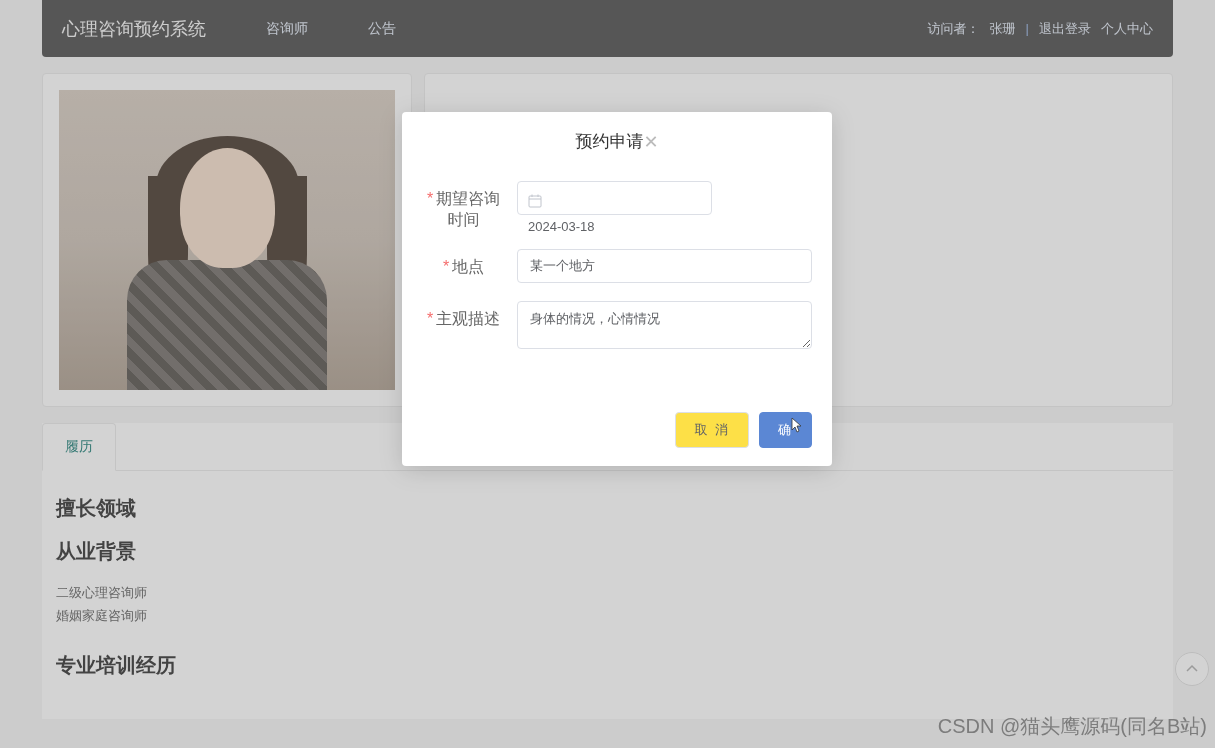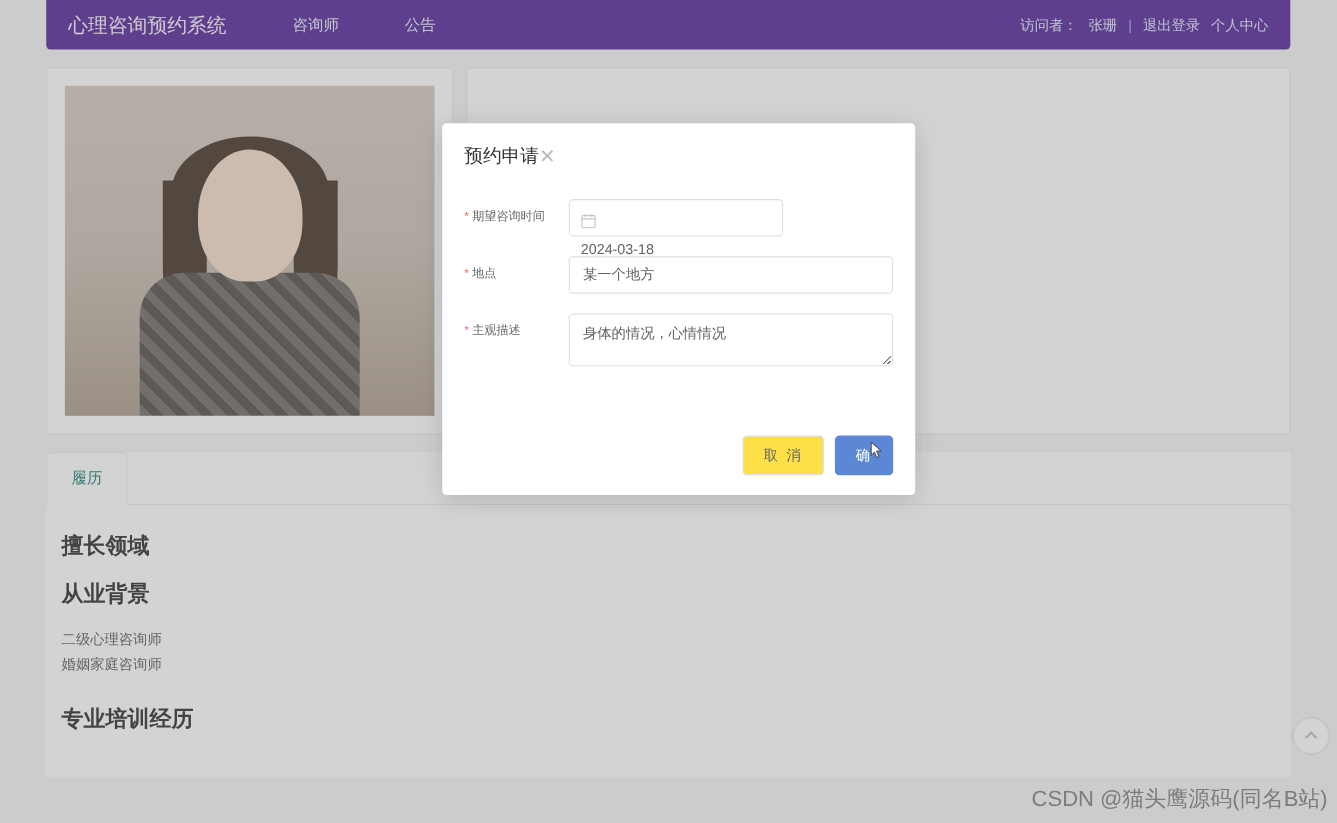--- a/index.html
+++ b/index.html
@@ -1,18 +1,18 @@
 <!DOCTYPE html>
 <html><head>
   <meta charset="utf-8">
   <style>
     * { margin: 0; padding: 0; box-sizing: border-box; }
     body { font-family: -apple-system, "Helvetica Neue", Arial, "PingFang SC", "Microsoft YaHei", sans-serif; background: #f5f5f5; color: #333; font-size: 14px; }
     
-    .header { background: #4c1d95; color: #fff; height: 45px; margin: 0 42px; border-radius: 0 0 4px 4px; display: flex; align-items: center; padding: 0 20px; }
+    .header { background: #404040; color: #fff; height: 57px; margin: 0 42px; border-radius: 0 0 4px 4px; display: flex; align-items: center; padding: 0 20px; }
     .header-title { font-size: 18px; font-weight: 500; margin-right: 60px; opacity: 0.95; }
     .header-nav { display: flex; gap: 60px; }
     .header-nav-item { color: #e0e8f5; cursor: pointer; font-size: 14px; }
     .header-right { margin-left: auto; display: flex; align-items: center; gap: 10px; color: #e0e8f5; font-size: 13px; }
     .header-right span { cursor: pointer; }
     .divider-v { color: #8faee0; }
     
     .container { margin: 16px 42px; display: flex; gap: 12px; }
     .card-left { width: 370px; background: #fff; border-radius: 4px; padding: 16px; border: 1px solid #e8e8e8; }
     .card-right { flex: 1; background: #fff; border-radius: 4px; border: 1px solid #e8e8e8; min-height: 330px; }
@@ -27,26 +27,26 @@
     .tabs { margin: 0 42px; background: #fff; }
     .tab-header { display: flex; border-bottom: 1px solid #e8e8e8; }
     .tab-item { padding: 14px 22px; cursor: pointer; color: #666; border: 1px solid transparent; border-bottom: none; margin-bottom: -1px; border-radius: 4px 4px 0 0; }
     .tab-item.active { color: #0f766e; background: #fff; border-color: #e8e8e8; border-bottom: 1px solid #fff; }
     .tab-content { padding: 24px 14px; }
     .section-title { font-size: 20px; font-weight: 600; margin-bottom: 16px; color: #222; }
     .section-text { font-size: 13px; color: #555; line-height: 1.8; margin-bottom: 24px; }
     
     .modal-mask { position: fixed; inset: 0; background: rgba(130,130,130,0.35); z-index: 100; }
     .modal { position: fixed; left: 402px; top: 112px; width: 430px; background: #fff; border-radius: 4px; box-shadow: 0 4px 24px rgba(0,0,0,0.15); z-index: 101; }
-    .modal-header { padding: 18px 20px; display: flex; justify-content: flex-start; align-items: center; }
+    .modal-header { padding: 18px 20px; display: flex; justify-content: center; align-items: center; }
     .modal-title { font-size: 17px; color: #333; font-weight: 500; }
     .modal-close { color: #bbb; cursor: pointer; font-size: 18px; }
     .modal-body { padding: 10px 20px 30px; }
     .form-row { display: flex; align-items: flex-start; margin-bottom: 18px; }
-    .form-label { width: 95px; text-align: left; padding-right: 12px; font-size: 11px; color: #666; padding-top: 8px; }
+    .form-label { width: 95px; text-align: center; padding-right: 12px; font-size: 16px; color: #666; padding-top: 8px; }
     .form-label .req { color: #f56c6c; margin-right: 3px; }
     .form-control { flex: 1; }
     .date-input { width: 195px; height: 34px; border: 1px solid #dcdfe6; border-radius: 4px; padding: 12px 10px; display: flex; align-items: flex-start; gap: 8px; font-size: 13px; color: #606266; flex-direction: column; }
     .date-icon { color: #c0c4cc; }
     .text-input { width: 100%; height: 34px; border: 1px solid #dcdfe6; border-radius: 4px; padding: 0 12px; font-size: 13px; color: #606266; }
     .textarea { width: 100%; min-height: 44px; border: 1px solid #dcdfe6; border-radius: 4px; padding: 8px 12px; font-size: 13px; color: #606266; resize: vertical; font-family: inherit; }
     .modal-footer { padding: 12px 20px 18px; display: flex; justify-content: flex-end; gap: 10px; }
     .btn { padding: 8px 18px; border-radius: 4px; cursor: pointer; font-size: 13px; border: 1px solid #dcdfe6; background: #fde047; color: #606266; letter-spacing: 2px; }
     .btn-primary { background: #5b87d4; border-color: #5b87d4; color: #fff; position: relative; }
     .cursor-icon { position: absolute; right: 8px; top: 4px; font-size: 15px; color: #fff; }

